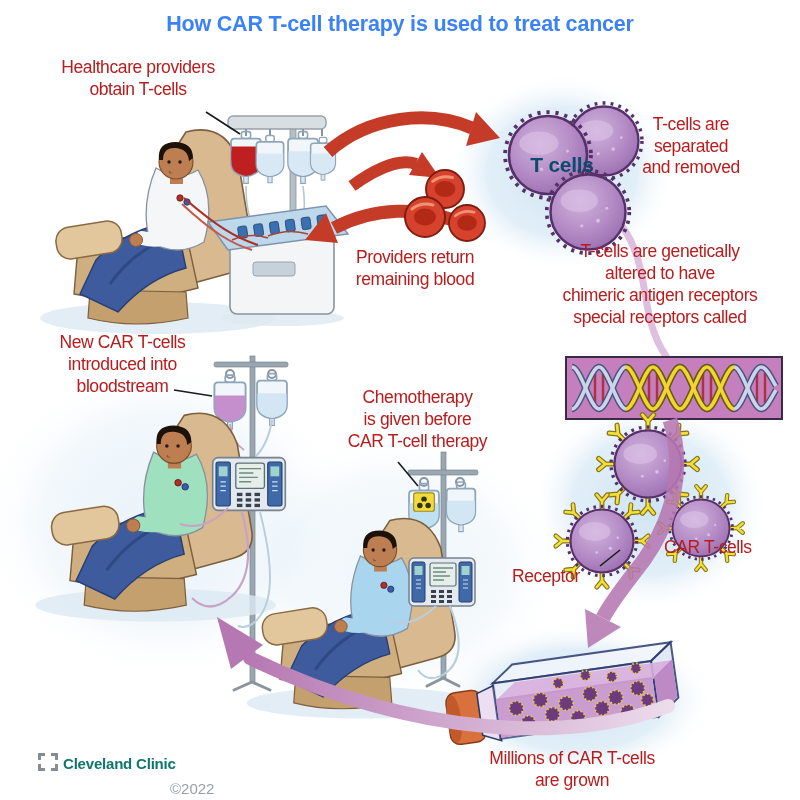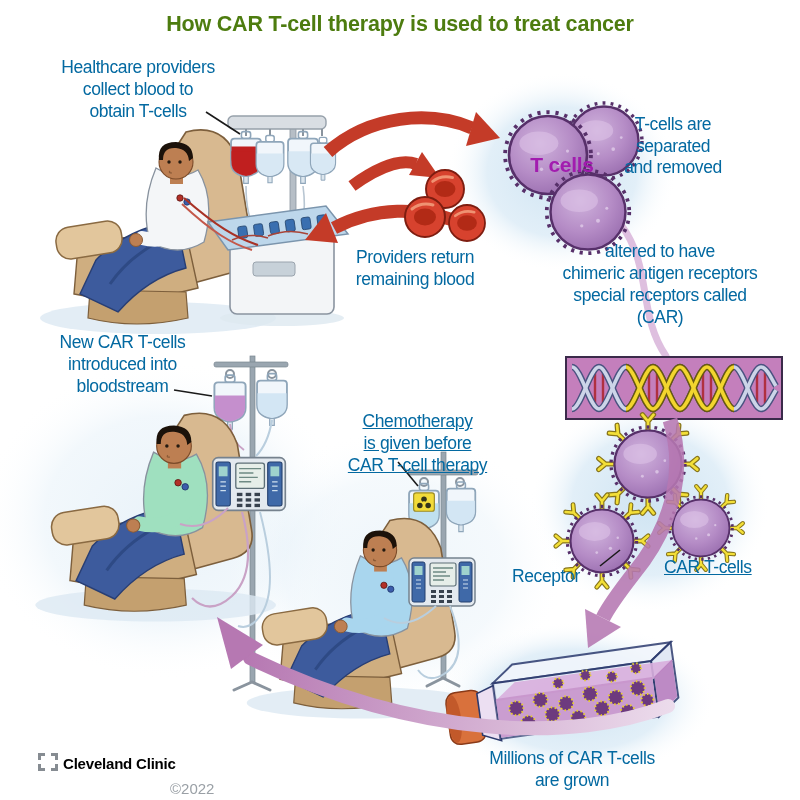--- a/index.html
+++ b/index.html
@@ -1,25 +1,25 @@
 <!DOCTYPE html>
 <html><head>
 <meta charset="utf-8">
 <style>
   html,body{margin:0;padding:0;background:#fff;}
   .stage{position:relative;width:800px;height:800px;background:#fff;overflow:hidden;
          font-family:"Liberation Sans", sans-serif;}
   .stage svg{position:absolute;left:0;top:0;}
-  .lbl{position:absolute;font-size:17.5px;line-height:22px;color:#0369a1;
+  .lbl{position:absolute;font-size:17.5px;line-height:22px;color:#b91c1c;
        letter-spacing:-0.4px;font-weight:500;}
   .c{text-align:center;}
   .title{position:absolute;left:0;right:0;top:12px;text-align:center;
-         font-size:21.5px;font-weight:bold;letter-spacing:-0.2px;color:#4d7c0f;}
-  .badge{position:absolute;color:#a21caf;font-weight:bold;font-size:21px;letter-spacing:-0.3px;}
-  .foot{position:absolute;font-size:15px;color:#000000;font-weight:bold;letter-spacing:-0.2px;}
+         font-size:21.5px;font-weight:bold;letter-spacing:-0.2px;color:#3b82f6;}
+  .badge{position:absolute;color:#0c4a6e;font-weight:bold;font-size:21px;letter-spacing:-0.3px;}
+  .foot{position:absolute;font-size:15px;color:#0f766e;font-weight:bold;letter-spacing:-0.2px;}
   .foot2{position:absolute;font-size:15px;color:#9aa0a6;letter-spacing:0;margin-top:25px;}
 </style>
 </head>
 <body>
 
 <div class="stage">
 
 <svg width="800" height="800" viewBox="0 0 800 800" style="--skin:#bd7f52;">
   <defs>
     <radialGradient id="glow" cx="50%" cy="50%" r="50%">
@@ -322,54 +322,53 @@
     <path d="M51,753 h7 v7 h-3 v-4 h-4 z"></path>
     <path d="M38,764 h3 v4 h4 v3 h-7 z"></path>
     <path d="M55,764 h3 v7 h-7 v-3 h4 z"></path>
   </g>
 </svg>
 
   <div class="title">How CAR T-cell therapy is used to treat cancer</div>
 
   <div class="lbl c" style="left:30px;top:56px;width:216px;">
     <div>Healthcare providers</div>
-    <div>collect blood to</div>
     <div>obtain T-cells</div>
   </div>
 
   <div class="badge" style="left:506px;top:153px;width:112px;text-align:center;">T cells</div>
 
-  <div class="lbl c" style="left:598px;top:114px;width:150px;line-height:21.5px;">
+  <div class="lbl c" style="left:616px;top:114px;width:150px;line-height:21.5px;">
     <div>T-cells are</div>
     <div>separated</div>
     <div>and removed</div>
   </div>
 
   <div class="lbl c" style="left:328px;top:246px;width:174px;">
     <div>Providers return</div>
     <div>remaining blood</div>
   </div>
 
   <div class="lbl c" style="left:520px;top:240px;width:280px;">
+    <div>T-cells are genetically</div>
     <div>altered to have</div>
     <div>chimeric antigen receptors</div>
     <div>special receptors called</div>
-    <div>(CAR)</div>
   </div>
 
   <div class="lbl" style="left:512px;top:565px;width:100px;">Receptor</div>
 
-  <div class="lbl" style="left:664px;top:556px;white-space:nowrap;text-decoration:underline;">CAR T-cells</div>
+  <div class="lbl" style="left:664px;top:536px;white-space:nowrap;">CAR T-cells</div>
 
   <div class="lbl c" style="left:468px;top:747px;width:208px;">
     <div>Millions of CAR T-cells</div>
     <div>are grown</div>
   </div>
 
-  <div class="lbl c" style="left:320px;top:410px;width:195px;text-decoration:underline;">
+  <div class="lbl c" style="left:320px;top:386px;width:195px;">
     <div>Chemotherapy</div>
     <div>is given before</div>
     <div>CAR T-cell therapy</div>
   </div>
 
   <div class="lbl c" style="left:25px;top:331px;width:195px;">
     <div>New CAR T-cells</div>
     <div>introduced into</div>
     <div>bloodstream</div>
   </div>

